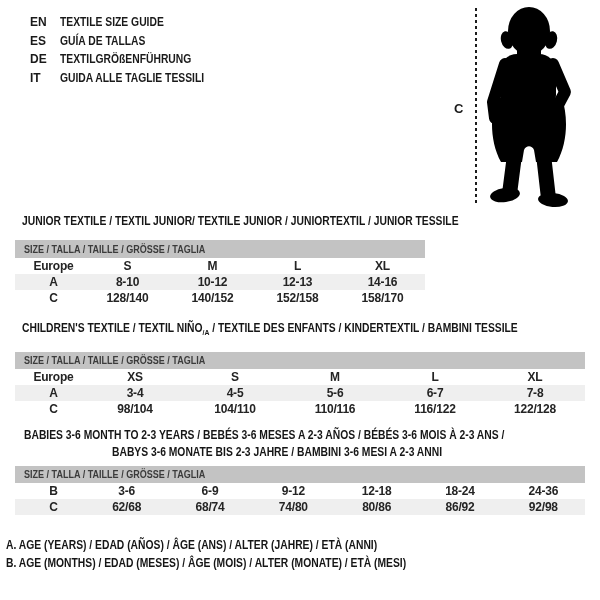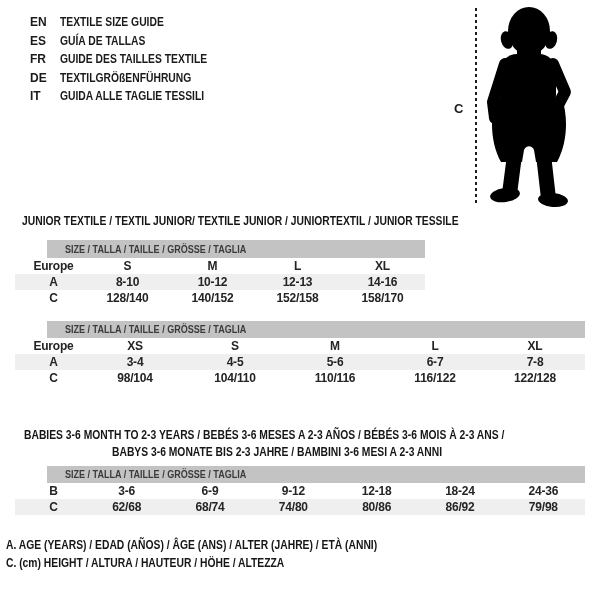--- a/index.html
+++ b/index.html
@@ -41,22 +41,22 @@
 
   .tbl-title {
     font-size: 12px; font-weight: 700; line-height: 14px;
     margin: 0 0 12px 7px; white-space: nowrap; color: #161616; text-align: center;
   }
   .s3 .tbl-title { line-height: 17px; margin-bottom: 5px; }
   .tbl-title .subscript { font-size: 8px; vertical-align: sub; }
 
   .size-bar {
     background: #c3c3c3; color: #3b3b3b;
-    height: 18px; line-height: 18px; padding-left: 18px;
-    font-size: 10.5px; font-weight: 700; margin-left: 32px;
+    height: 18px; line-height: 18px; padding-left: 9px;
+    font-size: 10.5px; font-weight: 700;
   }
   .s2 .size-bar, .s3 .size-bar { height: 17px; line-height: 17px; }
 
   table { width: 100%; border-collapse: collapse; table-layout: fixed; }
   td {
     height: 16px; font-size: 12px; font-weight: 700; color: #242424;
     text-align: center; vertical-align: middle; padding: 0;
     letter-spacing: -0.2px;
   }
   td.lbl { text-align: center; padding-left: 7px; }
@@ -71,24 +71,20 @@
 <body>
 
 <div class="lang-block">
   <div class="lang-row">
     <span class="lang-code">EN</span>
     <span class="lang-label cond">TEXTILE SIZE GUIDE</span>
   </div>
   <div class="lang-row">
     <span class="lang-code">ES</span>
     <span class="lang-label cond">GUÍA DE TALLAS</span>
-  </div>
-  <div class="lang-row">
-    <span class="lang-code">FR</span>
-    <span class="lang-label cond">GUIDE DES TAILLES TEXTILE</span>
   </div>
   <div class="lang-row">
     <span class="lang-code">DE</span>
     <span class="lang-label cond">TEXTILGRÖßENFÜHRUNG</span>
   </div>
   <div class="lang-row">
     <span class="lang-code">IT</span>
     <span class="lang-label cond">GUIDA ALLE TAGLIE TESSILI</span>
   </div>
 </div>
@@ -158,20 +154,21 @@
         <td>128/140</td>
         <td>140/152</td>
         <td>152/158</td>
         <td>158/170</td>
       </tr>
     </tbody>
   </table>
 </div>
 
 <div class="size-section s2">
+  <h3 class="tbl-title"><span class="cond"><span>CHILDREN'S TEXTILE / TEXTIL NIÑO</span><span class="subscript">/A</span><span> / TEXTILE DES ENFANTS / KINDERTEXTIL / BAMBINI TESSILE</span></span></h3>
   <div class="size-bar"><span class="cond">SIZE / TALLA / TAILLE / GRÖSSE / TAGLIA</span></div>
   <table>
     <colgroup>
         <col class="c-label">
         <col>
         <col>
         <col>
         <col>
         <col>
       </colgroup>
@@ -227,22 +224,22 @@
         <td>18-24</td>
         <td>24-36</td>
       </tr>
       <tr>
         <td class="lbl">C</td>
         <td>62/68</td>
         <td>68/74</td>
         <td>74/80</td>
         <td>80/86</td>
         <td>86/92</td>
-        <td>79/98</td>
+        <td>92/98</td>
       </tr>
     </tbody>
   </table>
 </div>
 
 <div class="footnotes">
   <div class="footnote"><span class="cond">A. AGE (YEARS) / EDAD (AÑOS) / ÂGE (ANS) / ALTER (JAHRE) / ETÀ (ANNI)</span></div>
-  <div class="footnote"><span class="cond">C. (cm) HEIGHT / ALTURA / HAUTEUR / HÖHE / ALTEZZA</span></div>
+  <div class="footnote"><span class="cond">B. AGE (MONTHS) / EDAD (MESES) / ÂGE (MOIS) / ALTER (MONATE) / ETÀ (MESI)</span></div>
 </div>
 
 </body></html>

